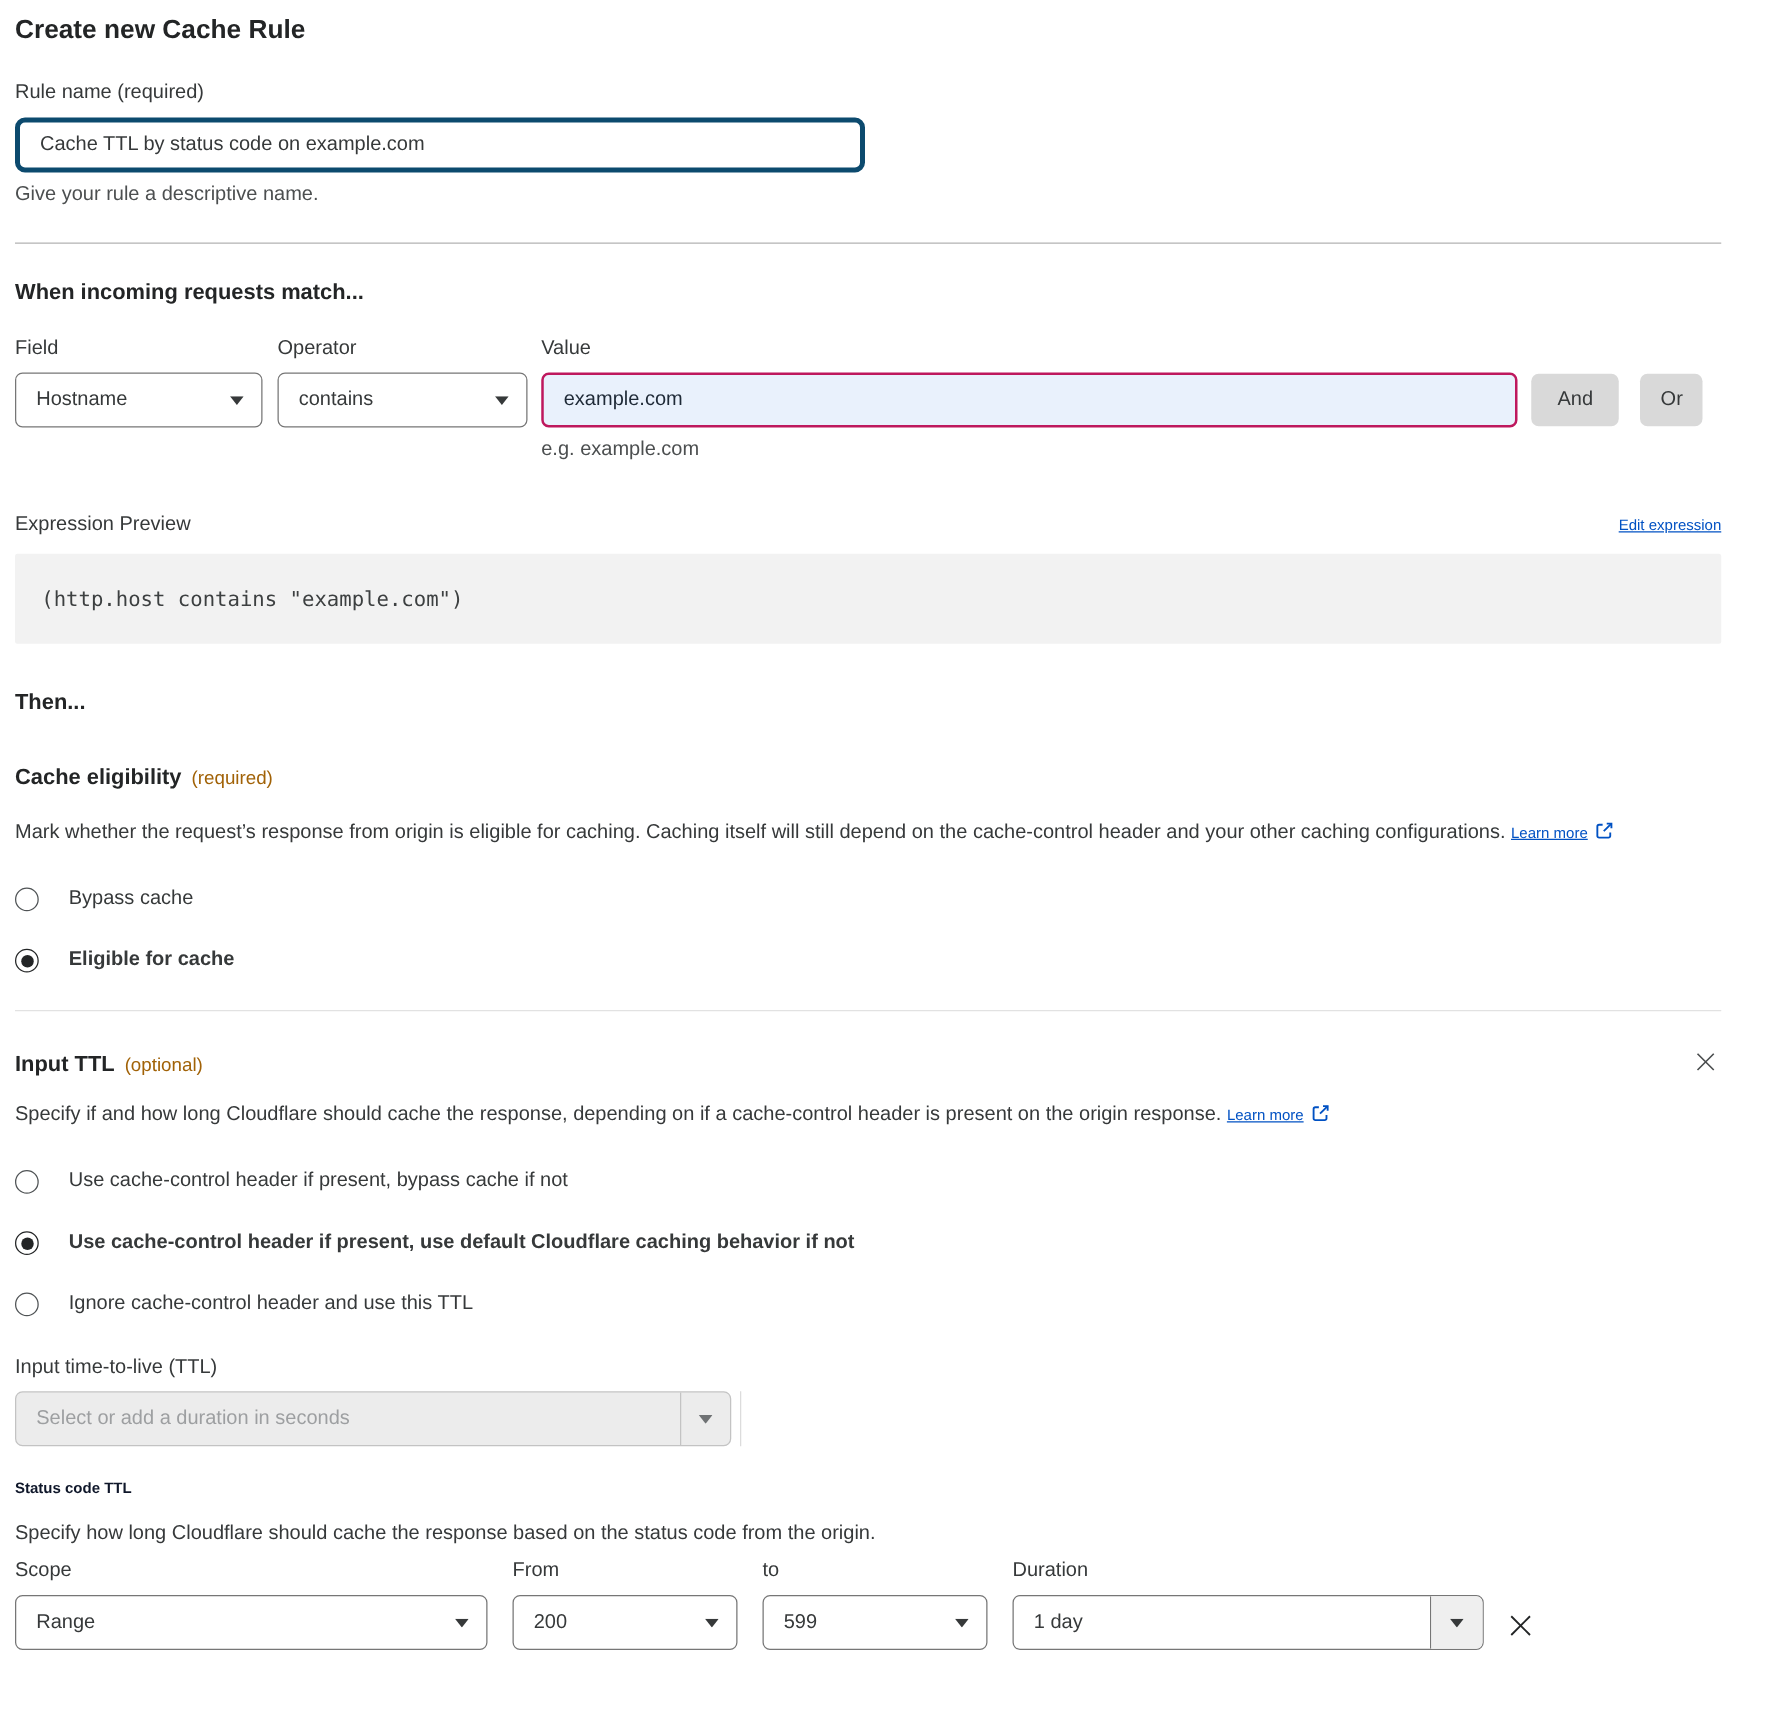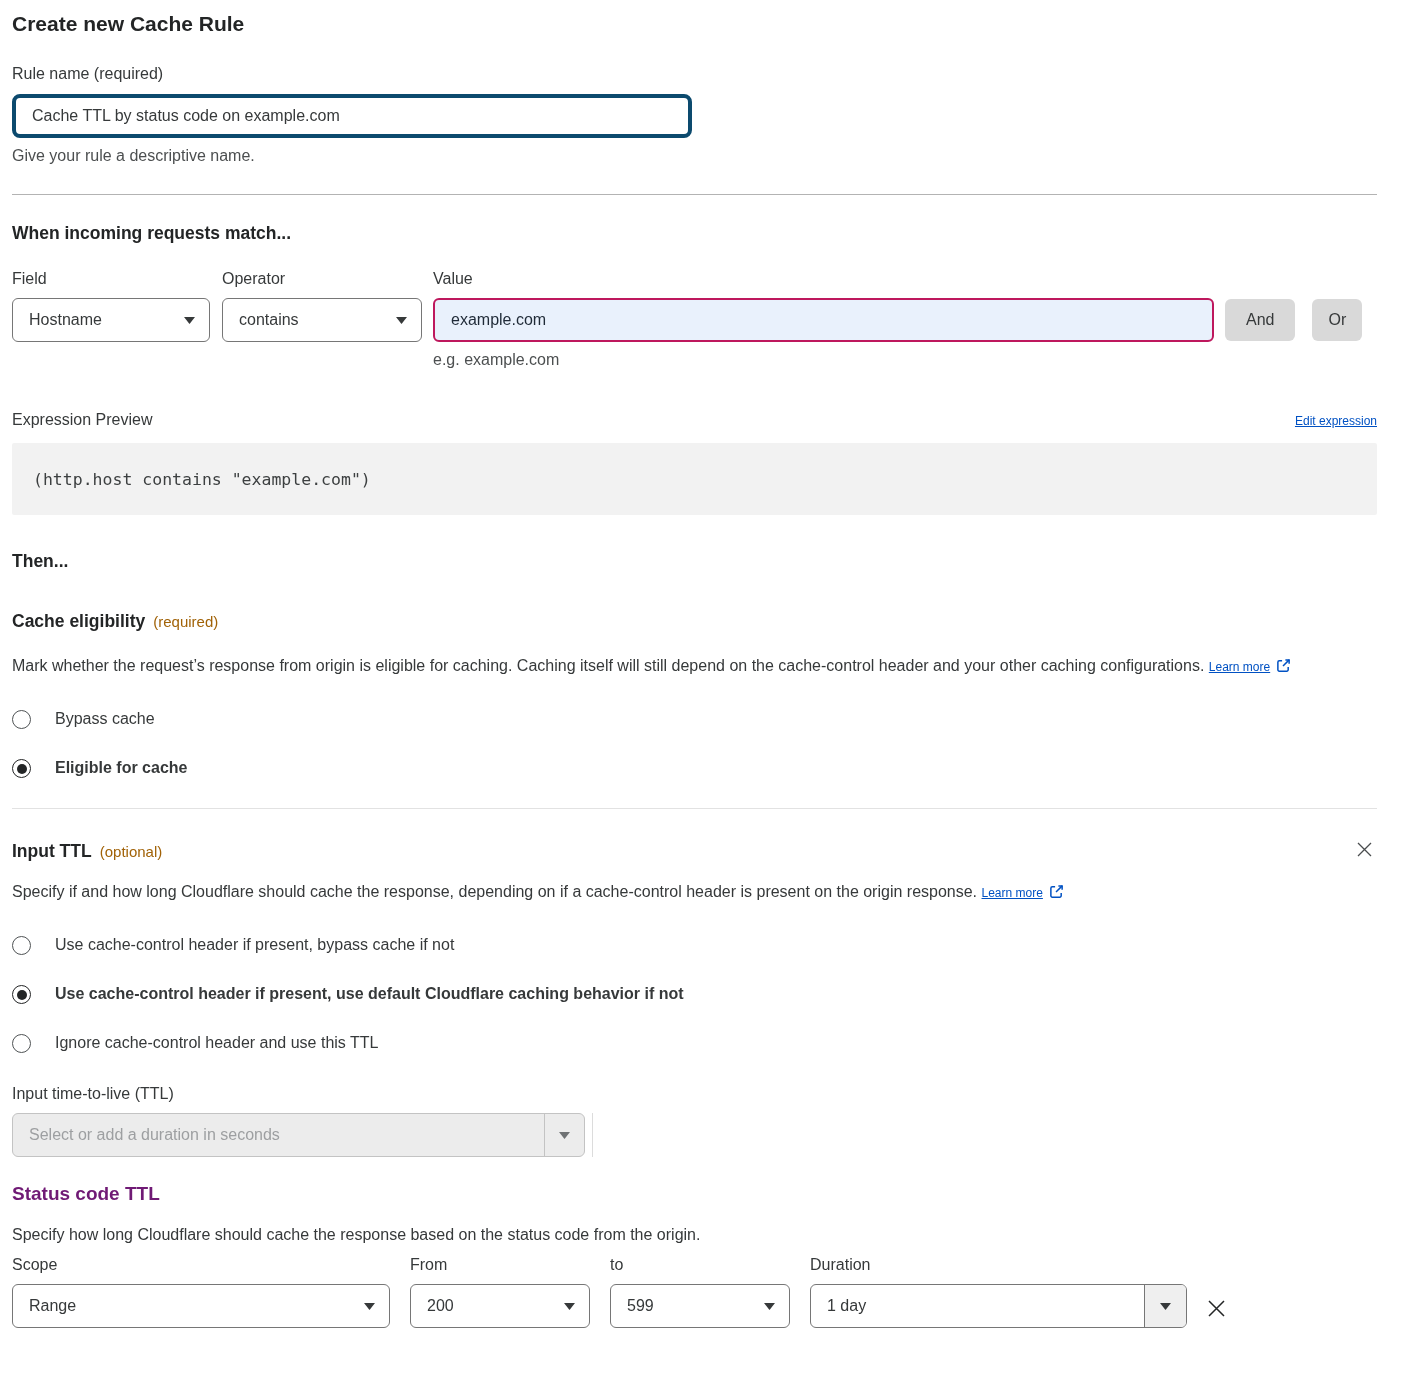--- a/index.html
+++ b/index.html
@@ -94,21 +94,21 @@
     background:#ececec; border: 1px solid #c3c3c3; border-radius: 6px;
     display:flex; align-items:center; padding: 0 56px 0 16px;
   }
   .combo-disabled .placeholder { color: #9d9fa1; font-size: 16px; }
   .combo-disabled .arrow-seg {
     position:absolute; right:0; top:0; bottom:0; width:40px;
     border-left:1px solid #c3c3c3; display:flex; align-items:center; justify-content:center;
   }
   .combo-sliver { width: 1px; height: 44px; background: #dcdcdc; margin-left: 7px; }
 
-  .status-h { margin-top: 26px; font-size: 19px; font-weight:700; color:#701a75; }
+  .status-h { margin-top: 26px; font-size: 12px; font-weight:700; color:#0f172a; }
   .status-desc { margin-top: 20px; font-size:16px; line-height:20px; }
   .status-row { display:flex; margin-top: 10px; }
   .status-col { display:flex; flex-direction:column; }
   .scope-col { width: 378px; margin-right: 20px; }
   .from-col { width: 180px; margin-right: 20px; }
   .to-col { width: 180px; margin-right: 20px; }
   .dur-col { width: 377px; }
   .combo-enabled {
     position:relative; height: 44px; background:#fff;
     border:1px solid #767676; border-radius:6px;

